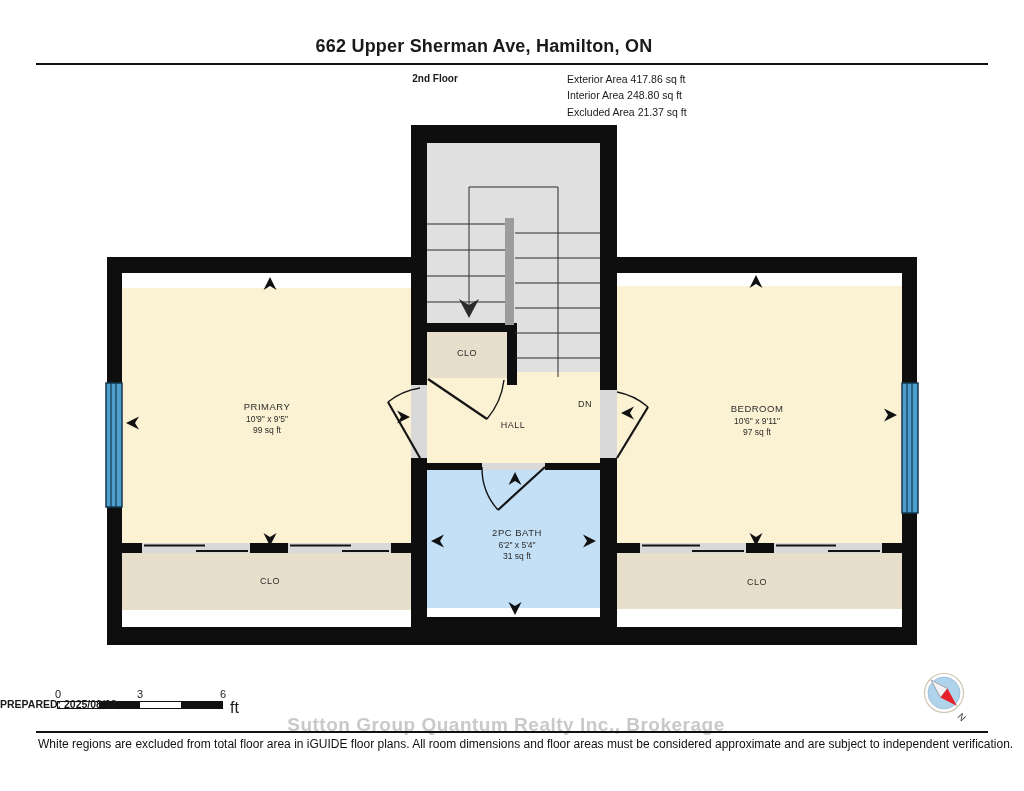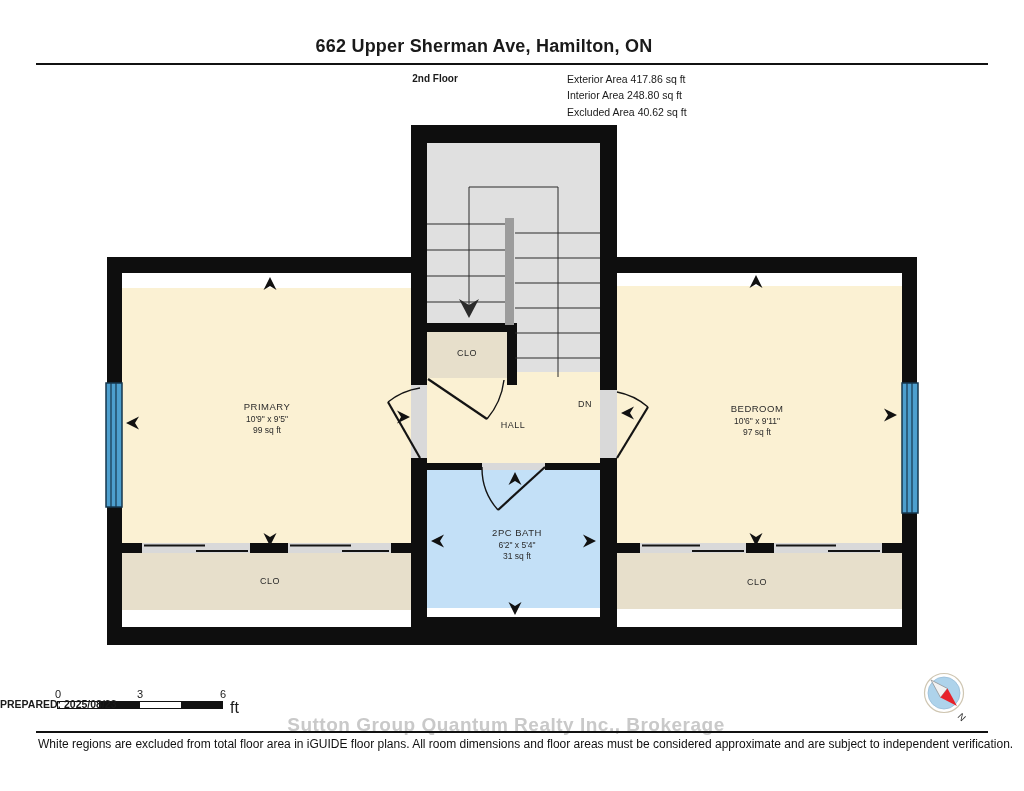--- a/index.html
+++ b/index.html
@@ -34,21 +34,21 @@
 </head>
 <body>
 
 <div class="abs page-title">662 Upper Sherman Ave, Hamilton, ON</div>
 <div class="abs rule rule-top"></div>
 
 <div class="abs floor-label">2nd Floor</div>
 <div class="abs floor-stats">
   <div>Exterior Area 417.86 sq ft</div>
   <div>Interior Area 248.80 sq ft</div>
-  <div>Excluded Area 40.62 sq ft</div>
+  <div>Excluded Area 21.37 sq ft</div>
 </div>
 
 <svg class="abs plan-svg" width="1024" height="665" viewBox="0 0 1024 665">
   <defs>
     <path id="arr" d="M0,0 L6.5,13 L0,9 L-6.5,13 Z"></path>
   </defs>
 
   <g>
     <rect x="427" y="143" width="173" height="180" fill="#E0E0E0"></rect>
     <rect x="515" y="323" width="85" height="60" fill="#E0E0E0"></rect>

